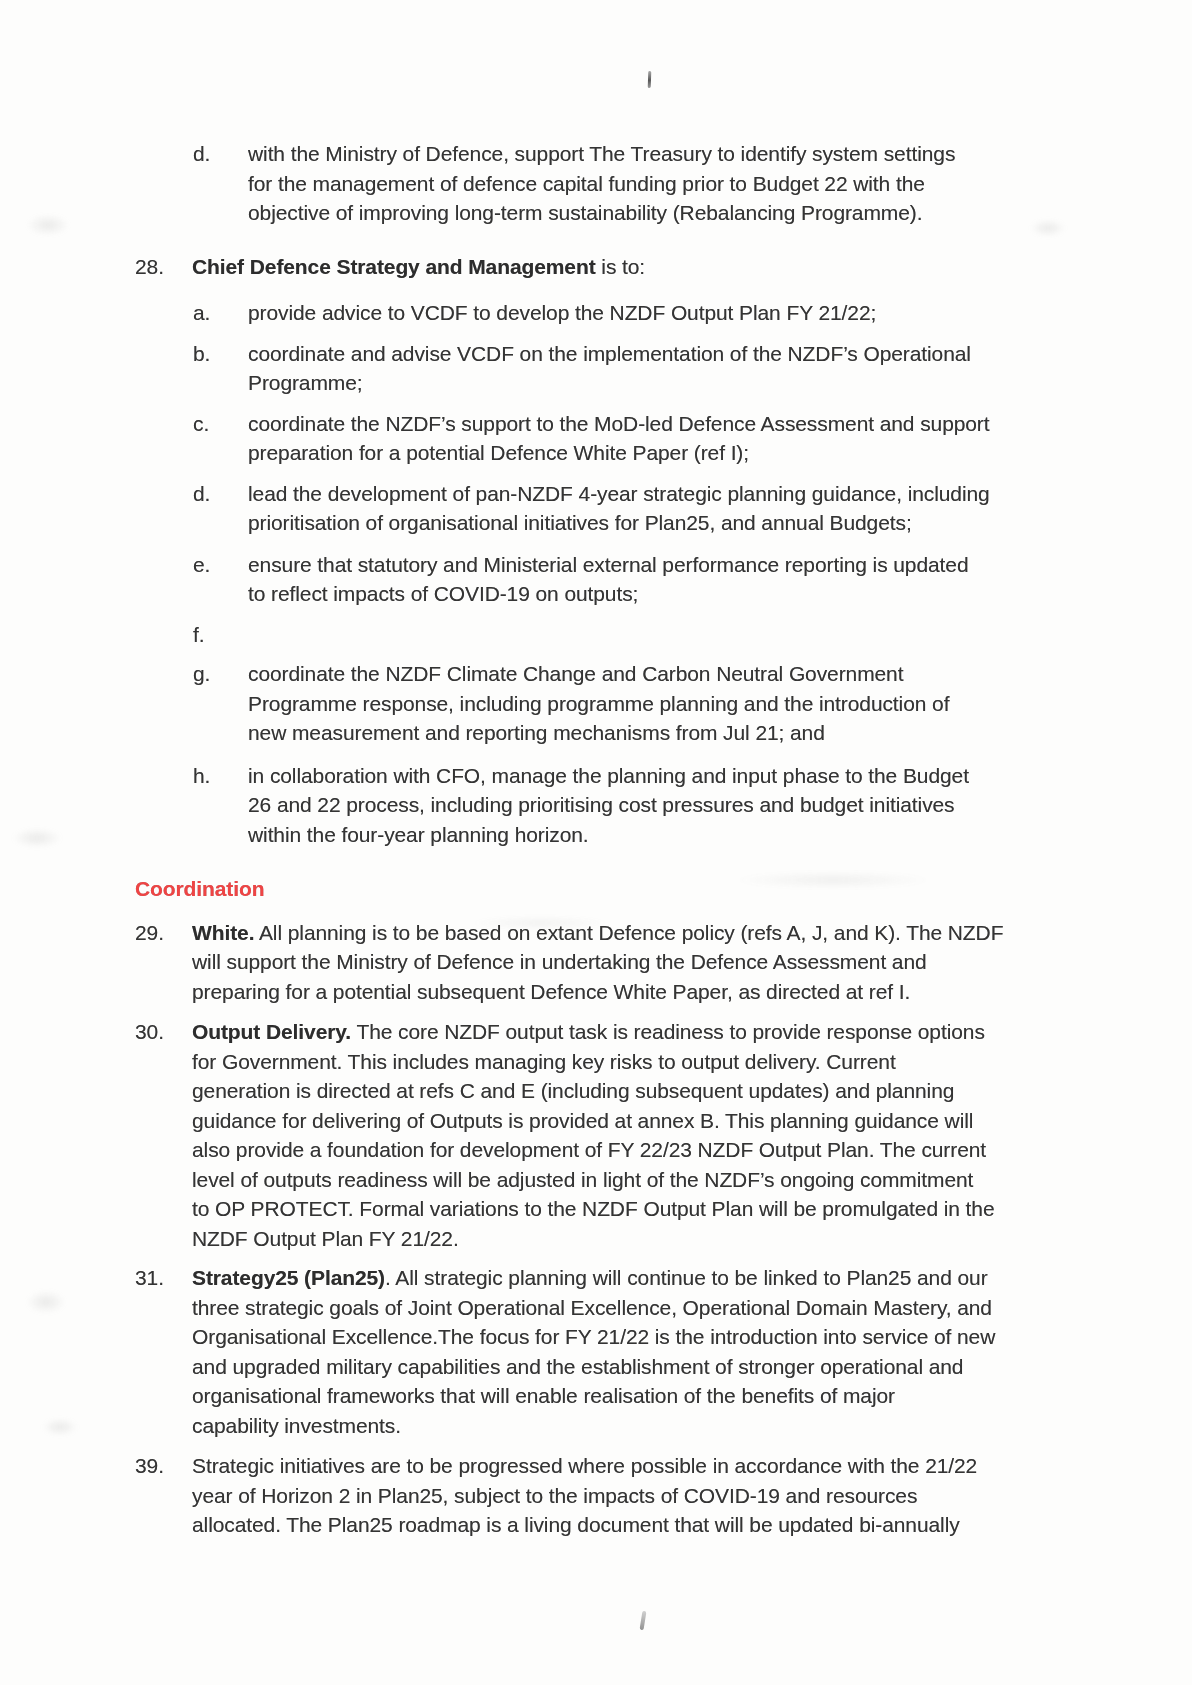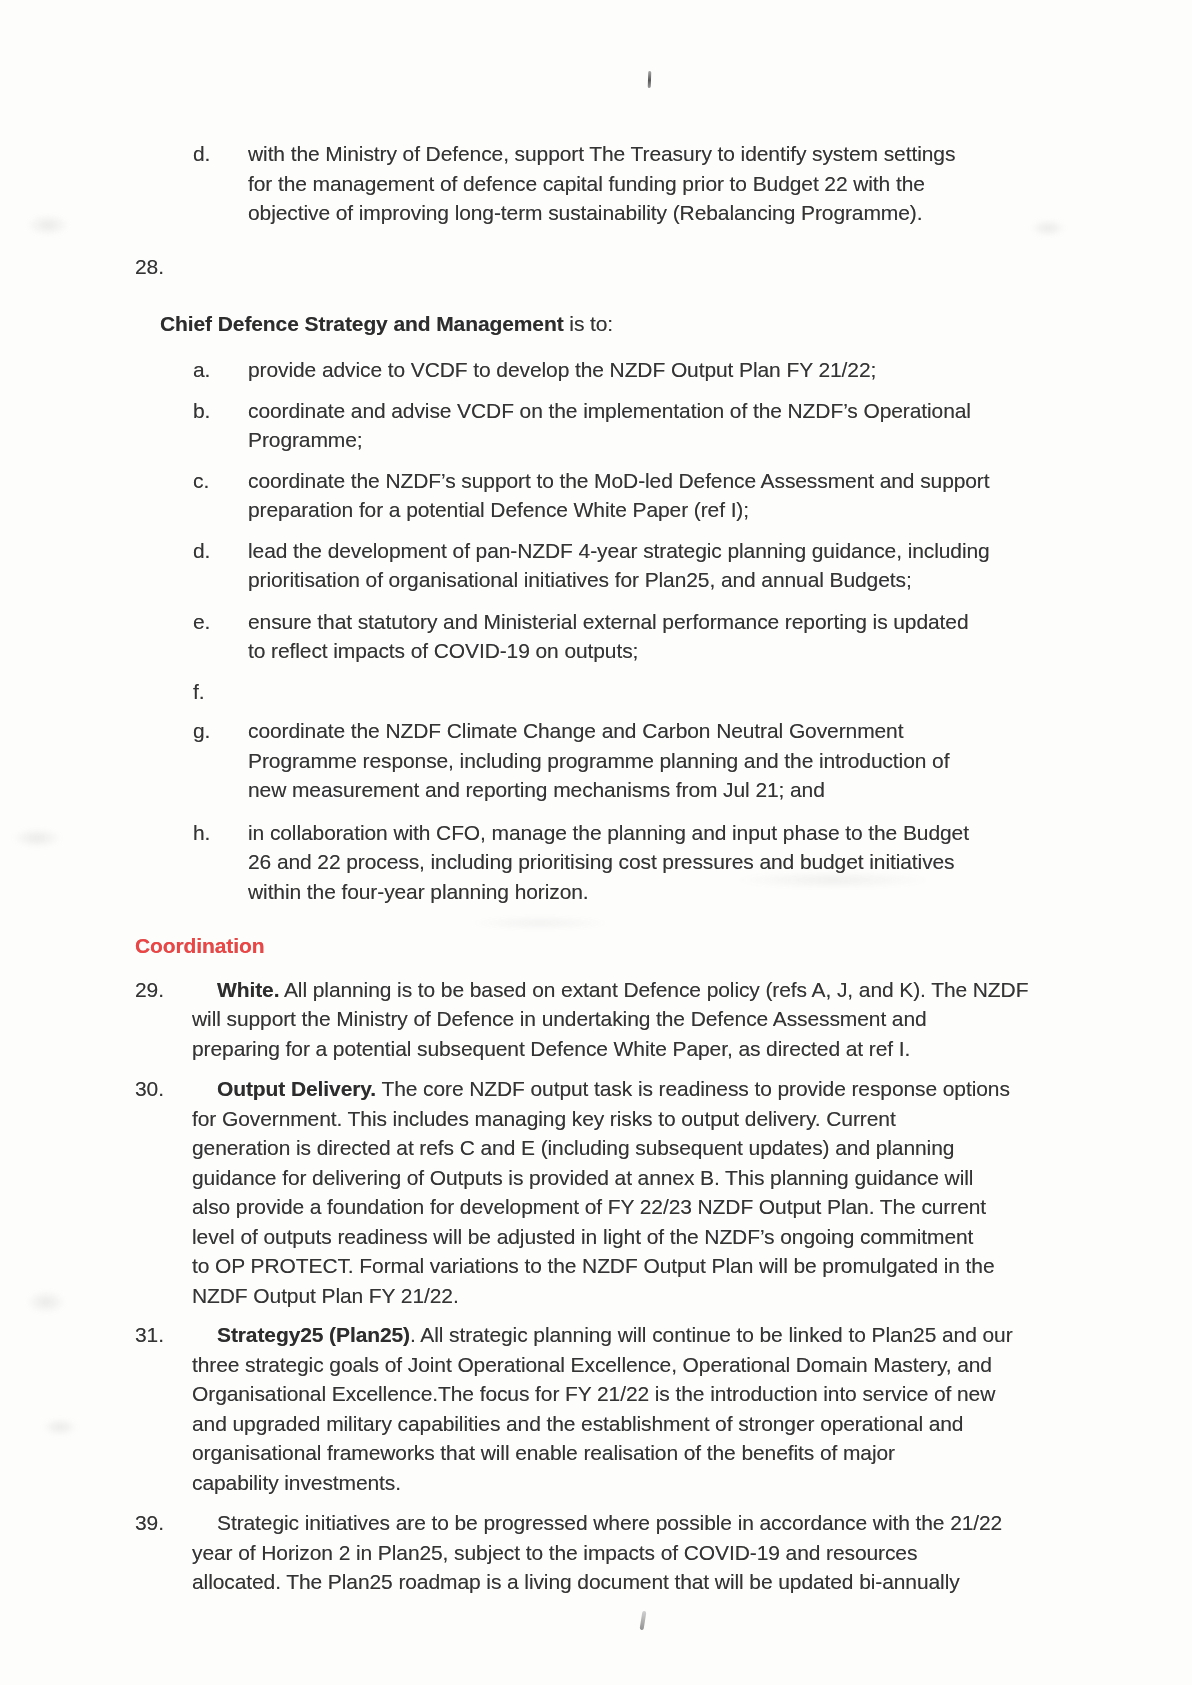--- a/index.html
+++ b/index.html
@@ -20,24 +20,24 @@
     font-size: 21px;
     line-height: 29.5px;
     letter-spacing: -0.1px;
     text-shadow: 0 0 0.4px rgba(45,45,45,0.45);
   }
   .row { display: flex; align-items: flex-start; }
   .col-num { flex: 0 0 57px; }
   .sub { padding-left: 58px; }
   .col-letter { flex: 0 0 55px; }
   .pre { white-space: pre; }
-  .bold, b { font-weight: bold; color: #2d2d2d; margin-left: 25px; }
+  .bold, b { font-weight: bold; color: #2d2d2d; }
   .section-heading { font-weight: bold; color: #ef4444; }
   .mb24 { margin-bottom: 24px; }
-  .mb17 { margin-bottom: 17px; flex-direction: column; }
+  .mb17 { margin-bottom: 17px; }
   .mb14 { margin-bottom: 14px; }
   .mb13 { margin-bottom: 13px; }
   .mb12 { margin-bottom: 12px; }
   .mb11 { margin-bottom: 11px; }
   .mb10 { margin-bottom: 10px; }
   .mb25 { margin-bottom: 25px; }
 
   
   .tick {
     position: absolute;

